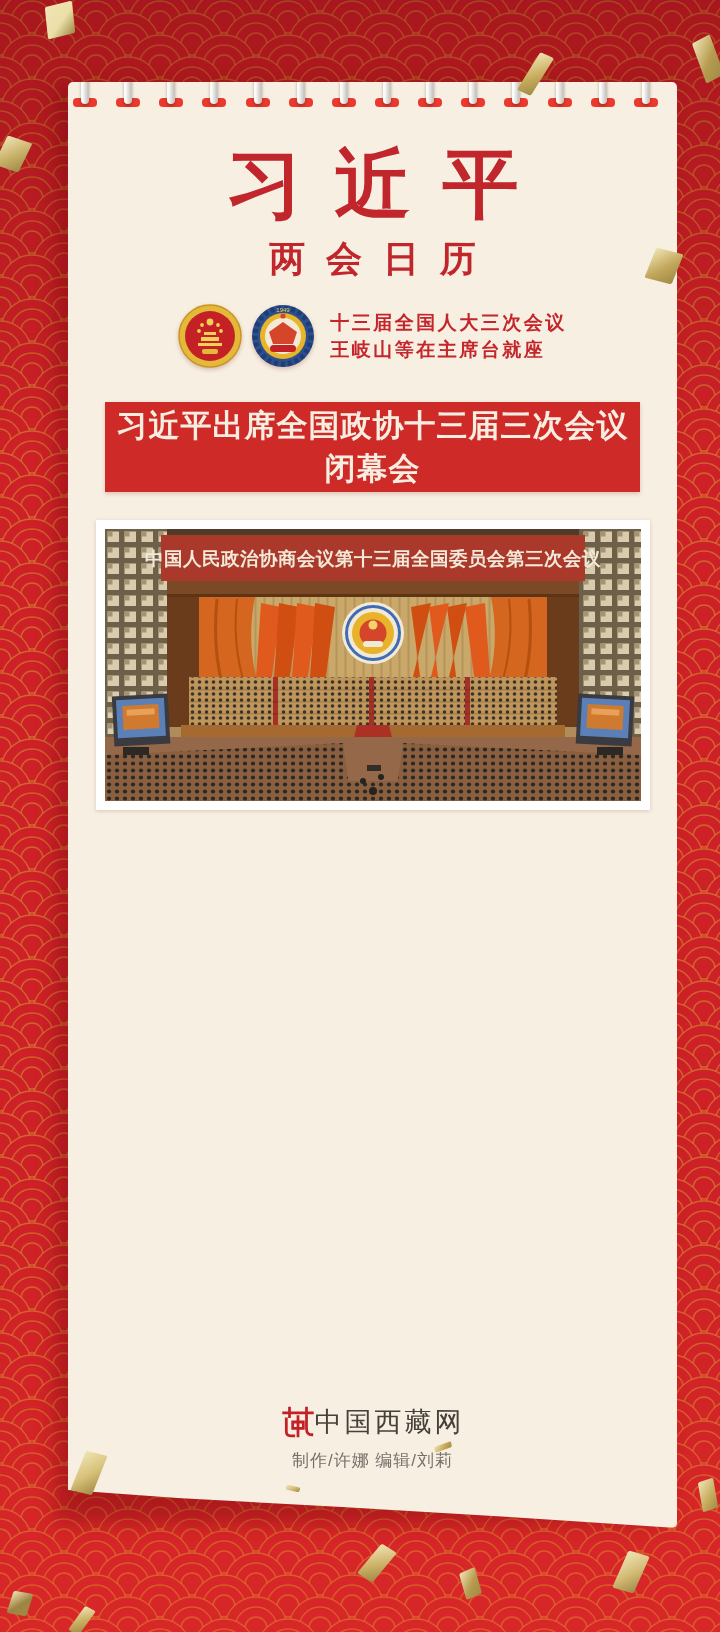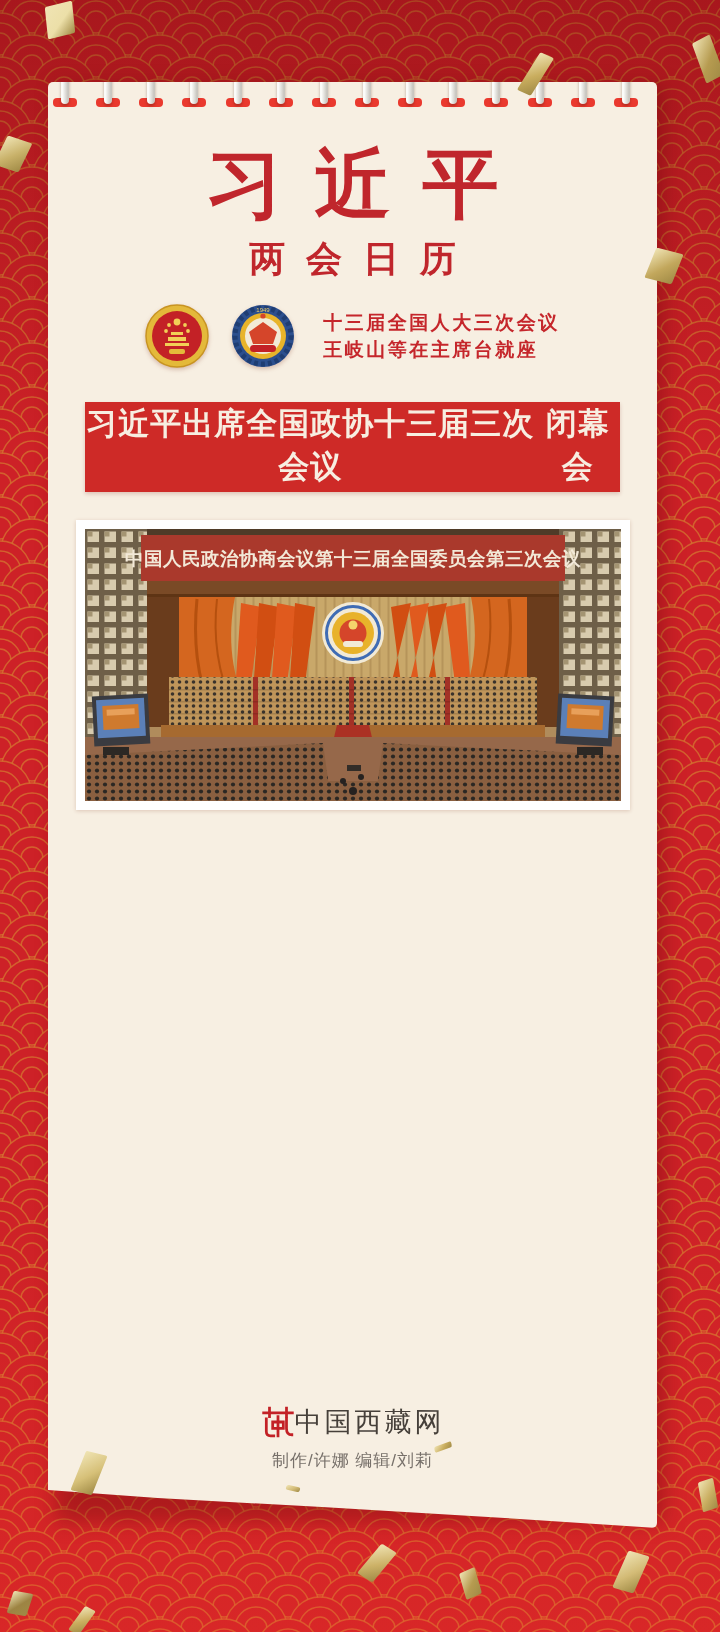--- a/index.html
+++ b/index.html
@@ -2,21 +2,21 @@
 <html><head>
 <meta charset="utf-8">
 <style>
   html,body{margin:0;padding:0;background:#7a0f12;}
   .poster{position:relative;width:720px;height:1632px;overflow:hidden;
     background:#cd2127;font-family:"Liberation Sans","DejaVu Sans",sans-serif;}
   .bg-svg{position:absolute;left:0;top:0;z-index:0;}
   .confetti{position:absolute;z-index:6;border-radius:2px;}
 
   
-  .card{position:absolute;left:48px;top:82px;width:609px;height:1446px;z-index:3;
+  .card{position:absolute;left:68px;top:82px;width:609px;height:1446px;z-index:3;
     background:#f7efe2;border-radius:5px;
     clip-path:polygon(0 0,100% 0,100% 100%,75% calc(100% - 10px),45% calc(100% - 21px),18% calc(100% - 30px),0 calc(100% - 38px));}
   .card-shadow{position:absolute;left:56px;top:86px;width:609px;height:1436px;z-index:2;
     background:rgba(100,5,10,.35);filter:blur(10px);}
 
   
   .binding{position:absolute;top:-22px;left:13px;right:27px;height:70px;
     display:flex;justify-content:space-between;z-index:5;}
   .pin{position:relative;width:8px;height:68px;}
   .pin .slot{position:absolute;top:38px;left:50%;transform:translateX(-50%);
@@ -29,35 +29,35 @@
   
   .title-1{margin:64px 0 0;text-align:center;color:#c0262c;
     font-family:"Liberation Serif","DejaVu Serif",serif;font-weight:bold;
     font-size:76px;line-height:76px;letter-spacing:.42em;text-indent:.42em;}
   .title-2{margin:12px 0 0;text-align:center;color:#c0262c;
     font-family:"Liberation Serif","DejaVu Serif",serif;font-weight:bold;
     font-size:36px;line-height:50px;letter-spacing:.58em;text-indent:.58em;}
 
   
   .emblem-row{margin-top:18px;height:68px;display:flex;align-items:center;
-    justify-content:center;gap:22px;}
+    justify-content:center;gap:9px;}
   .emblem-row svg{filter:drop-shadow(0 2px 2px rgba(120,30,10,.25));}
   .session-lines{color:#c5262b;font-weight:bold;font-size:19px;line-height:27px;
     letter-spacing:2.5px;margin-left:6px;}
 
   
   .date-ribbon{position:relative;margin:14px auto 0;width:412px;height:56px;}
   .date-ribbon svg{position:absolute;left:0;top:0;}
   .date-text{position:absolute;left:0;right:0;top:3px;text-align:center;
     color:#d2342e;font-weight:bold;font-size:42px;letter-spacing:2px;}
 
   
   .headline{margin:32px auto 0;width:535px;height:90px;background:#ce2a27;
     color:#f7eee1;font-weight:bold;font-size:31px;line-height:43px;
-    text-align:center;display:flex;flex-direction:row;justify-content:center;
+    text-align:center;display:flex;flex-direction:column;justify-content:center;
     letter-spacing:1px;box-shadow:0 2px 4px rgba(120,20,10,.2);}
 
   
   .photo-frame{margin:28px auto 0;width:536px;background:#ffffff;padding:9px;
     box-shadow:0 1px 4px rgba(120,40,10,.2);}
   .photo-frame svg{display:block;}
 
   
   .article{margin:30px 14px 0 15px;color:#ce3a31;font-size:34px;line-height:54px;
     letter-spacing:4px;text-align:justify;text-indent:2em;}

